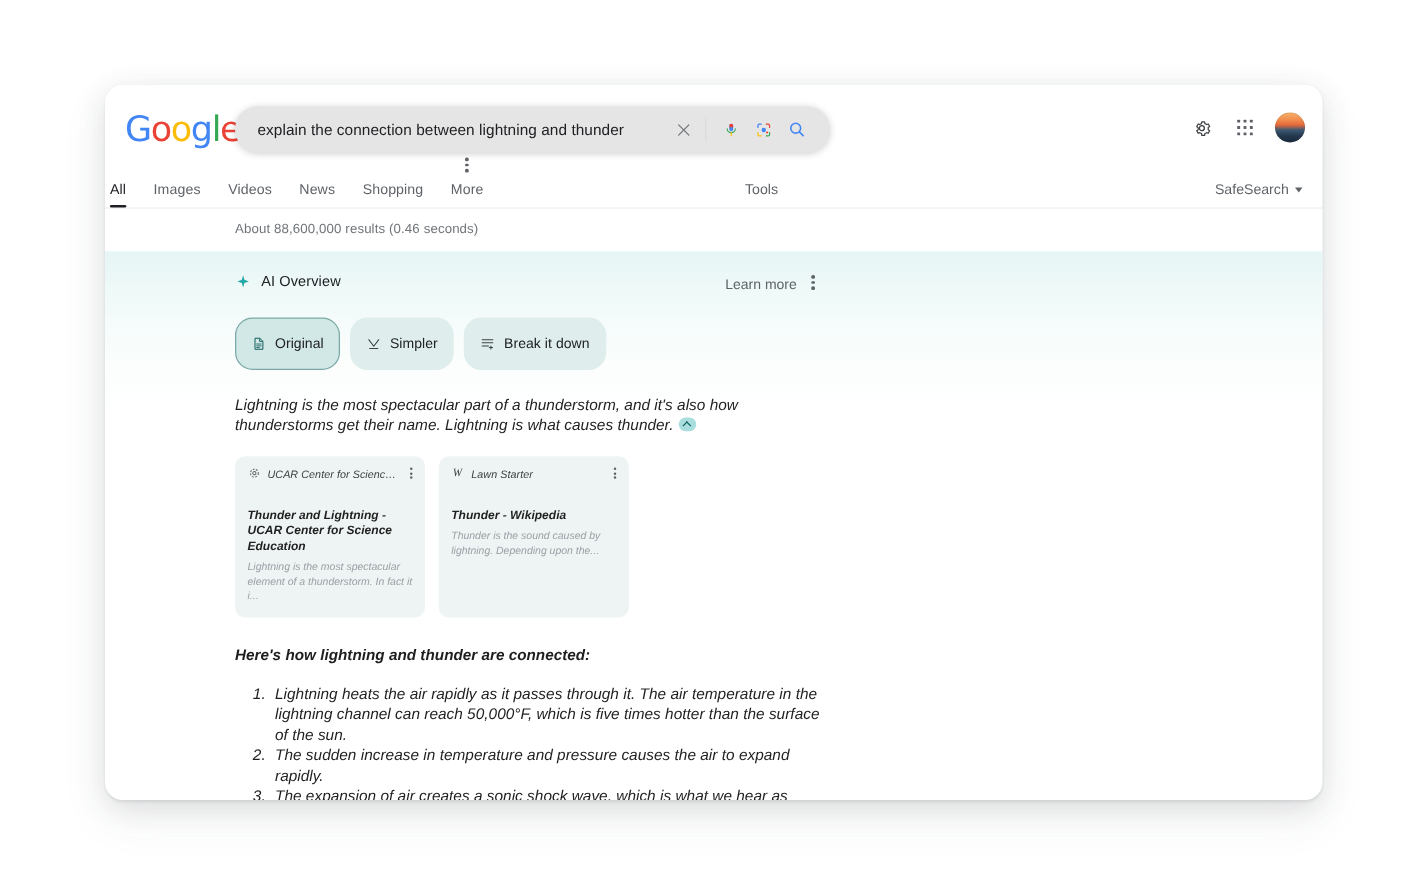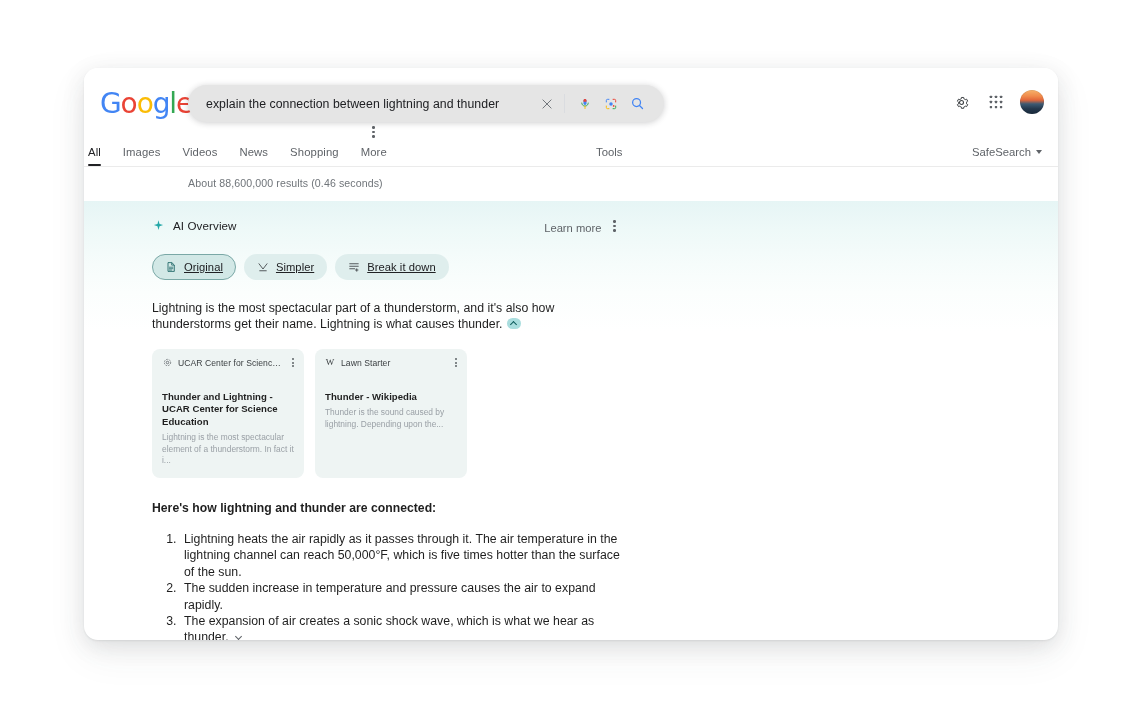--- a/index.html
+++ b/index.html
@@ -173,21 +173,21 @@
     padding: 10px 0 12px 104px;
     font-size: 10.6px;
     color: #70757a;
     background: #fff;
     letter-spacing: .1px;
   }
 
   
   .ai-panel {
     position: relative;
-    padding: 0 0 0 68px;
+    padding: 0 0 0 104px;
     background: linear-gradient(180deg,
       #e6f5f5 0%,
       #eef9f8 22%,
       #f6fcfb 48%,
       #fbfefd 70%,
       #ffffff 100%);
     background-size: 100% 130px;
     background-repeat: no-repeat;
     flex: 1;
   }
@@ -225,39 +225,38 @@
   
   .chips {
     display: flex;
     gap: 8px;
     margin-top: 20px;
   }
   .chip {
     display: flex;
     align-items: center;
     gap: 7px;
-    height: 26px;
+    height: 42px;
     padding: 0 13px;
     border-radius: 14px;
     background: #dfeeed;
     font-size: 11.2px;
     color: #202124;
     cursor: pointer;
     white-space: nowrap;
     letter-spacing: .05px;
-    text-decoration: underline;
   }
   .chip.selected {
     background: #d2e8e6;
     border: 1px solid #7aa8a6;
     padding: 0 12px;
   }
 
   
-  .ai-body { width: 470px; }
+  .ai-body { width: 470px; font-style: italic; }
   .para {
     margin-top: 20px;
     font-size: 12.3px;
     line-height: 16.4px;
     color: #1f1f1f;
     letter-spacing: .02px;
   }
   .para.sub { margin-top: 22px; font-weight: 600; font-size: 12.2px; }
 
   .badge-up, .badge-down {

